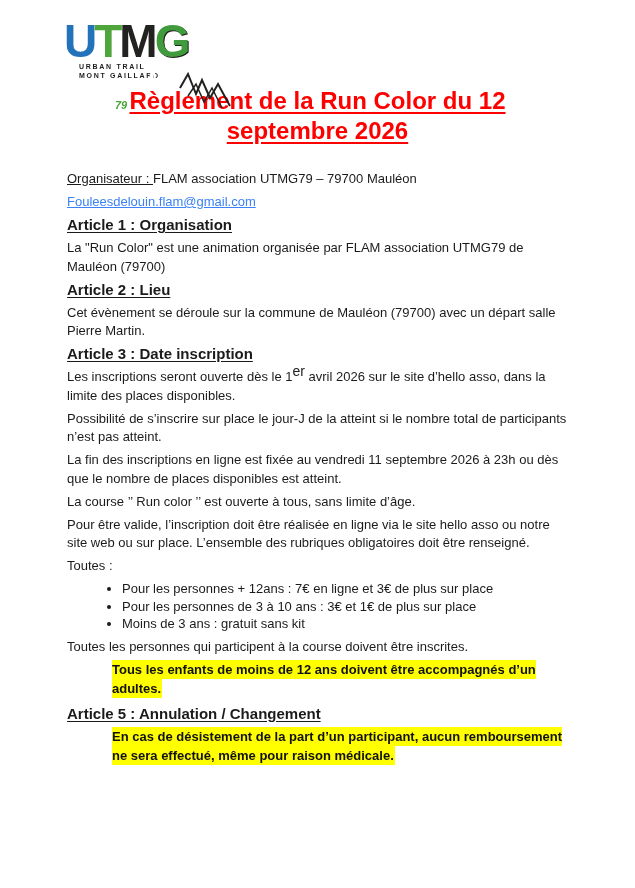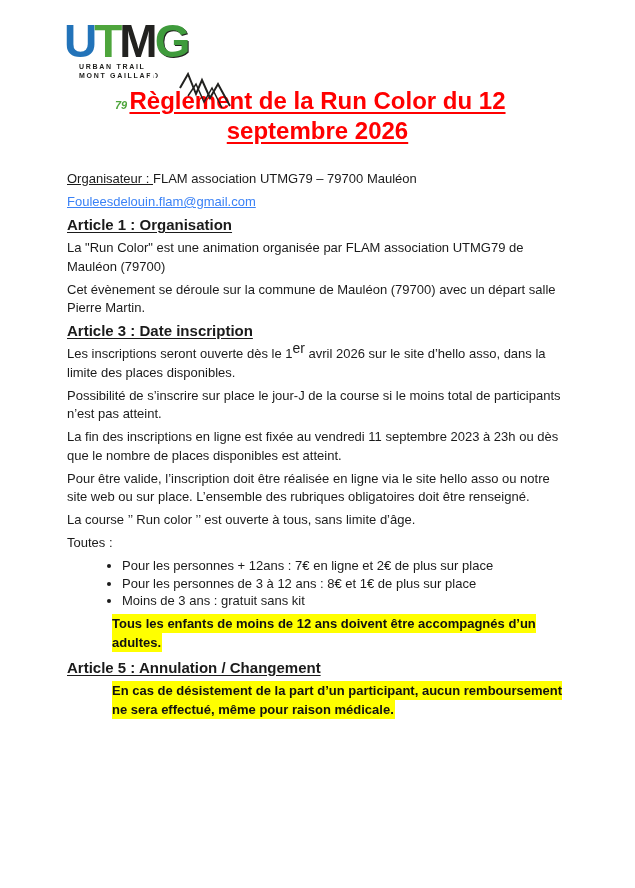--- a/index.html
+++ b/index.html
@@ -69,37 +69,39 @@
 
   <div class="content">
 
     <p><span class="label">Organisateur : </span><span>FLAM association UTMG79 – 79700 Mauléon</span></p>
 
     <p><a class="email">Fouleesdelouin.flam@gmail.com</a></p>
 
     <h2>Article 1 : Organisation</h2>
     <p>La "Run Color" est une animation organisée par FLAM association UTMG79 de Mauléon (79700)</p>
 
+    <h2>Article 2 : Lieu</h2>
     <p>Cet évènement se déroule sur la commune de Mauléon (79700) avec un départ salle Pierre Martin.</p>
 
     <h2>Article 3 : Date inscription</h2>
     <p><span>Les inscriptions seront ouverte dès le 1</span><sup>er</sup><span> avril 2026 sur le site d’hello asso, dans la limite des places disponibles.</span></p>
-    <p>Possibilité de s’inscrire sur place le jour-J de la course si le moins total de participants n’est pas atteint.</p>
-    <p>La fin des inscriptions en ligne est fixée au vendredi 11 septembre 2023 à 23h ou dès que le nombre de places disponibles est atteint.</p>
+    <p>Possibilité de s’inscrire sur place le jour-J de la atteint si le nombre total de participants n’est pas atteint.</p>
+    <p>La fin des inscriptions en ligne est fixée au vendredi 11 septembre 2026 à 23h ou dès que le nombre de places disponibles est atteint.</p>
 
+    <p>La course ’’ Run color ’’ est ouverte à tous, sans limite d’âge.</p>
     <p>Pour être valide, l’inscription doit être réalisée en ligne via le site hello asso ou notre site web ou sur place. L’ensemble des rubriques obligatoires doit être renseigné.</p>
-    <p>La course ’’ Run color ’’ est ouverte à tous, sans limite d’âge.</p>
 
     <p>Toutes :</p>
     <ul>
-      <li>Pour les personnes + 12ans : 7€ en ligne et 2€ de plus sur place</li>
-      <li>Pour les personnes de 3 à 12 ans : 8€ et 1€ de plus sur place</li>
+      <li>Pour les personnes + 12ans : 7€ en ligne et 3€ de plus sur place</li>
+      <li>Pour les personnes de 3 à 10 ans : 3€ et 1€ de plus sur place</li>
       <li>Moins de 3 ans : gratuit sans kit</li>
     </ul>
 
+    <p>Toutes les personnes qui participent à la course doivent être inscrites.</p>
 
     <p class="hl-para"><mark class="hl">Tous les enfants de moins de 12 ans doivent être accompagnés d’un adultes.</mark></p>
 
     <h2>Article 5 : Annulation / Changement</h2>
 
     <p class="hl-para"><mark class="hl">En cas de désistement de la part d’un participant, aucun remboursement ne sera effectué, même pour raison médicale.</mark></p>
 
   </div>
 </div>
 

